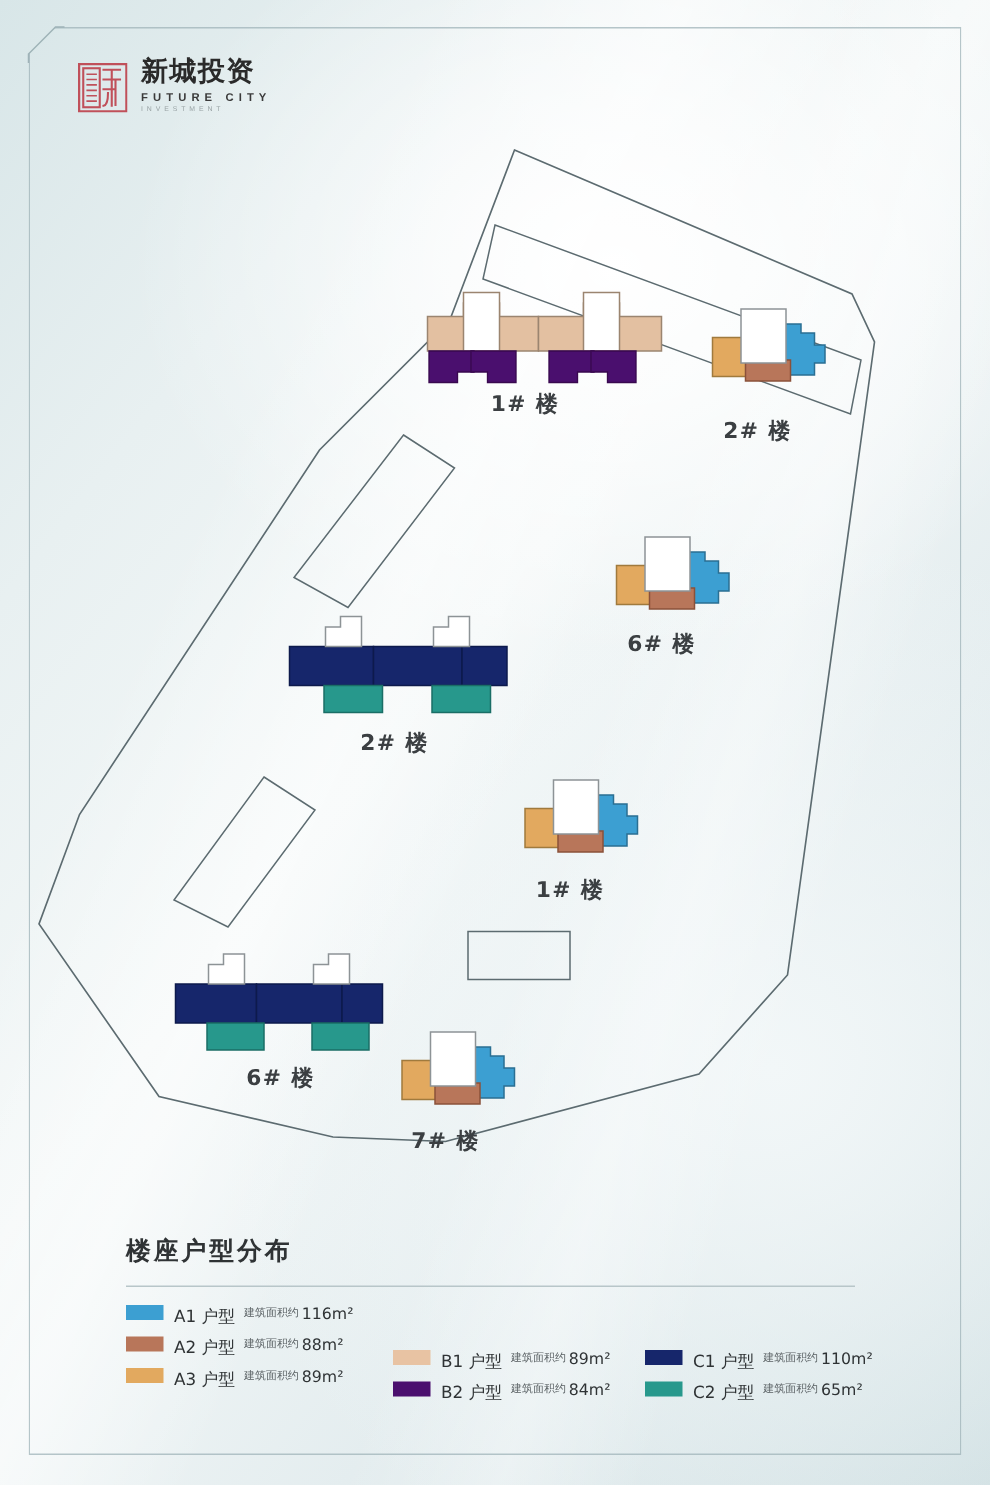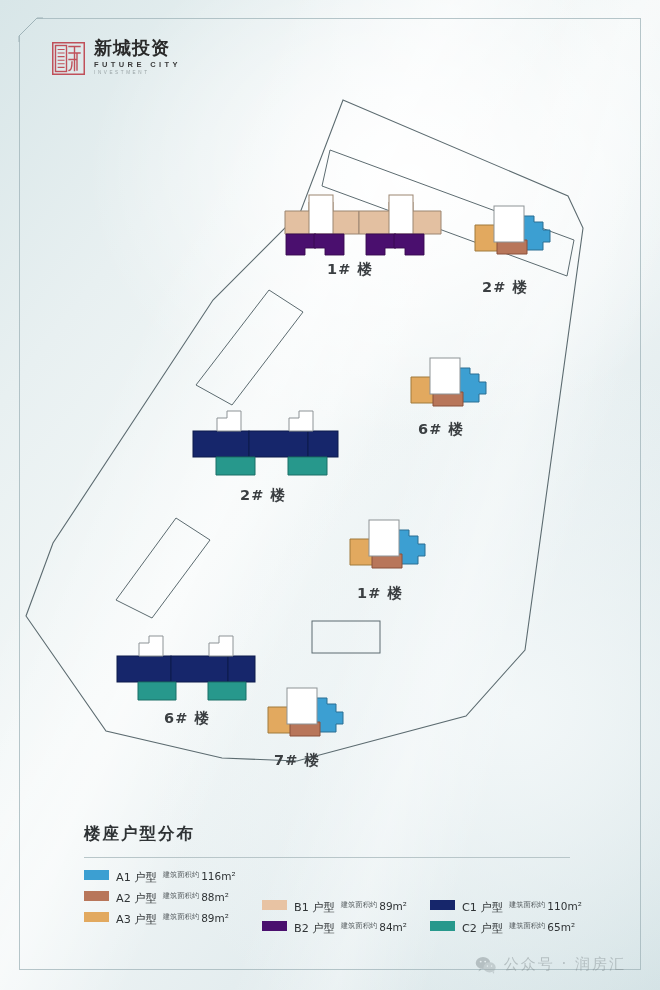--- a/index.html
+++ b/index.html
@@ -275,29 +275,14 @@
           <span class="lsw" style="background:#27988c"></span>
           <span class="lcode">C2 户型</span>
           <span class="larea">建筑面积约</span>
           <span class="lsize">65m²</span>
         </div>
       </div>
 
     </div>
   </div>
 
-  <div class="footer-wm">
-    <div class="wm-icon">
-      <svg width="21" height="18" viewBox="0 0 21 18">
-        <ellipse cx="8" cy="7" rx="7.3" ry="6.1" fill="#7b8588"></ellipse>
-        <path d="M5 12.6 L3.2 15.6 L6.4 13.8 Z" fill="#7b8588"></path>
-        <ellipse cx="14.6" cy="11.4" rx="6.1" ry="5.1" fill="#9aa4a6"></ellipse>
-        <path d="M17.2 15.8 L19 18 L19.2 15.2 Z" fill="#9aa4a6"></path>
-        <circle cx="5.7" cy="5.6" r="0.95" fill="#e9eff0"></circle>
-        <circle cx="10.2" cy="5.6" r="0.95" fill="#e9eff0"></circle>
-        <circle cx="12.4" cy="10.1" r="0.8" fill="#e9eff0"></circle>
-        <circle cx="16.6" cy="10.1" r="0.8" fill="#e9eff0"></circle>
-      </svg>
-    </div>
-    <div class="wm-text">公众号 · 润房汇</div>
-  </div>
 
 </div>
 
 </body></html>

